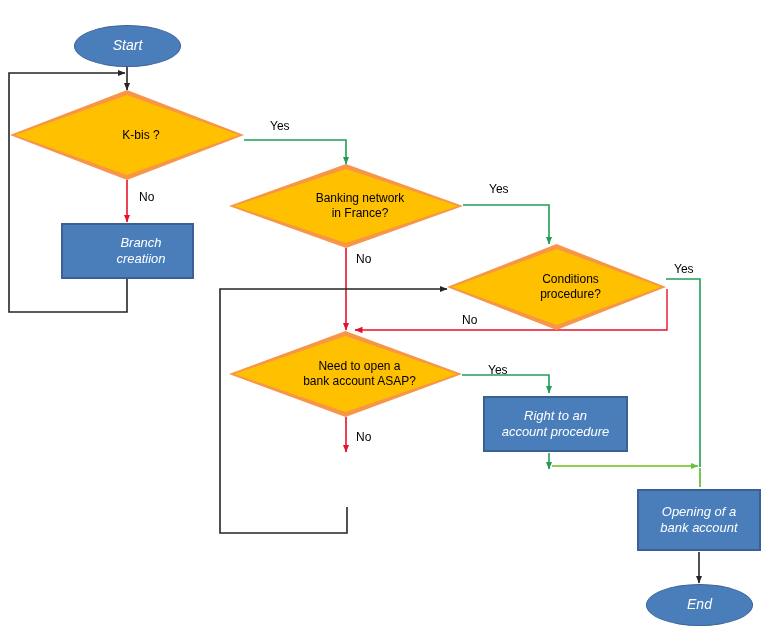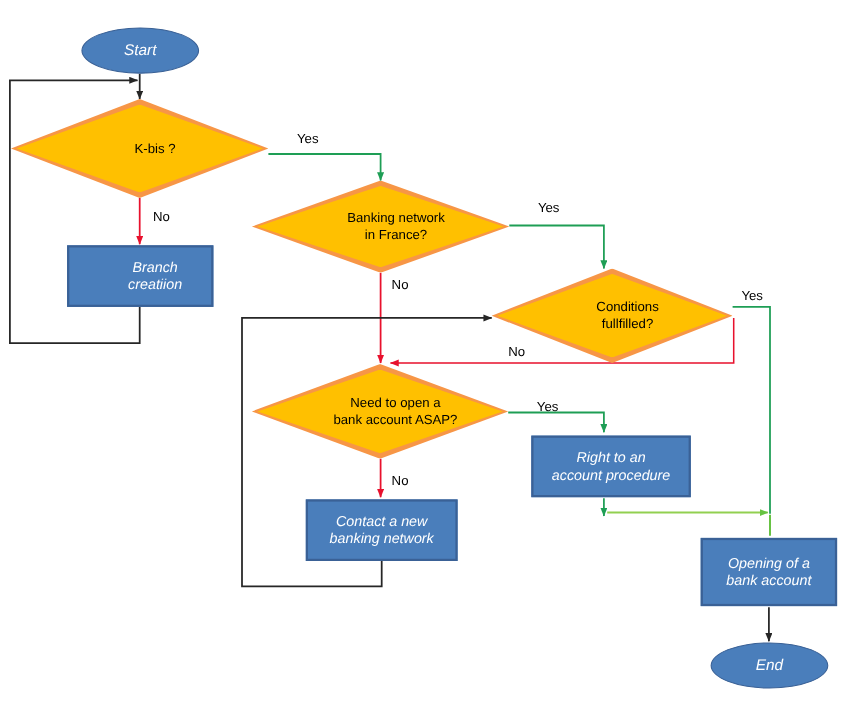--- a/index.html
+++ b/index.html
@@ -154,39 +154,35 @@
     <span class="dborder"></span>
     <span class="dinner"></span>
     <span class="dlabel">Banking network
 in France?</span>
   </div>
 
   <div class="node decision" style="left:447px; top:244px; width:219px; height:86px;">
     <span class="dborder"></span>
     <span class="dinner"></span>
     <span class="dlabel">Conditions
-fullfilled?</span>
+procedure?</span>
   </div>
 
   <div class="node decision" style="left:229px; top:331px; width:233px; height:86px;">
     <span class="dborder"></span>
     <span class="dinner"></span>
     <span class="dlabel">Need to open a
 bank account ASAP?</span>
   </div>
 
   <div class="node process" style="left:483px; top:396px; width:145px; height:56px;">
     <span class="plabel">Right to an
 account procedure</span>
   </div>
 
-  <div class="node process" style="left:278px; top:454px; width:138px; height:56px;">
-    <span class="plabel">Contact a new
-banking network</span>
-  </div>
 
   <div class="node process" style="left:637px; top:489px; width:124px; height:62px;">
     <span class="plabel">Opening of a
 bank account</span>
   </div>
 
   <div class="node terminator" style="left:646px; top:584px; width:107px; height:42px;">
     <span class="tlabel">End</span>
   </div>
 

